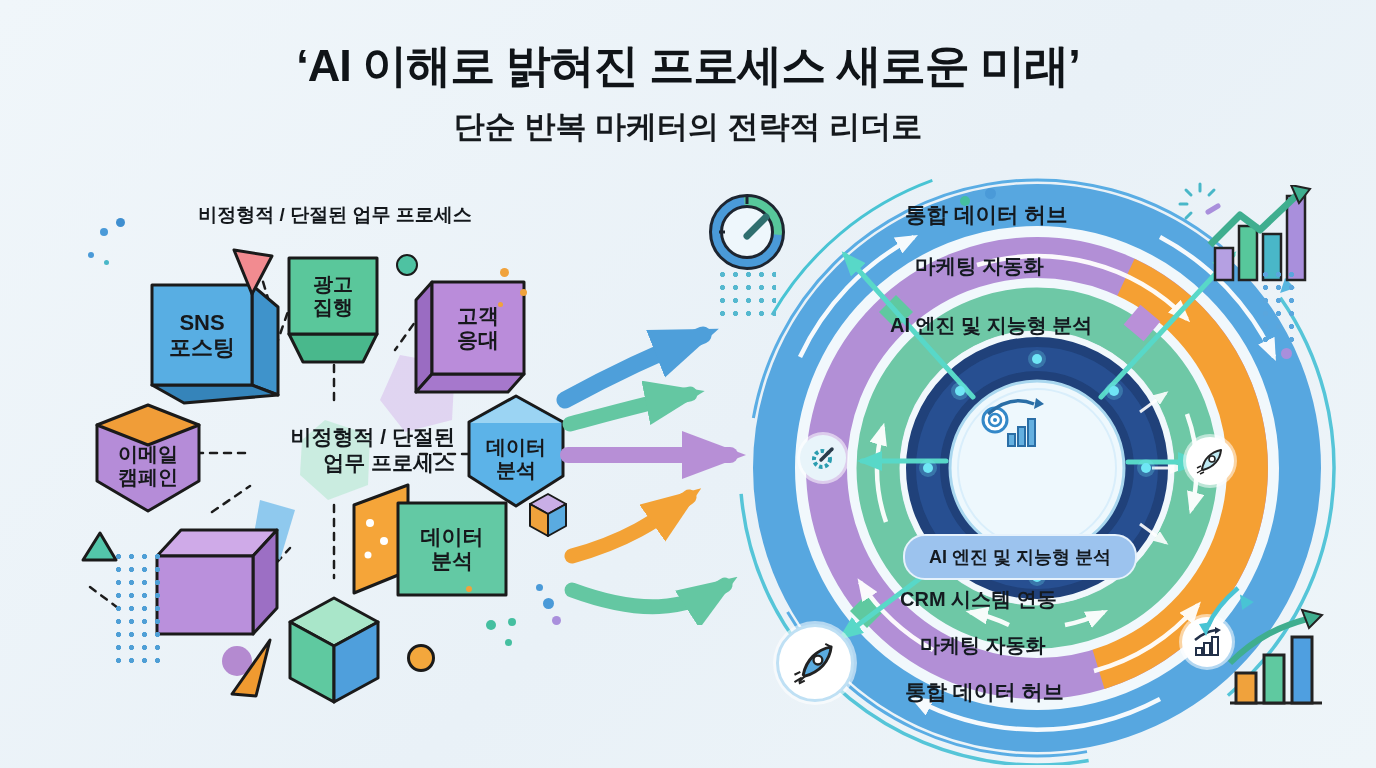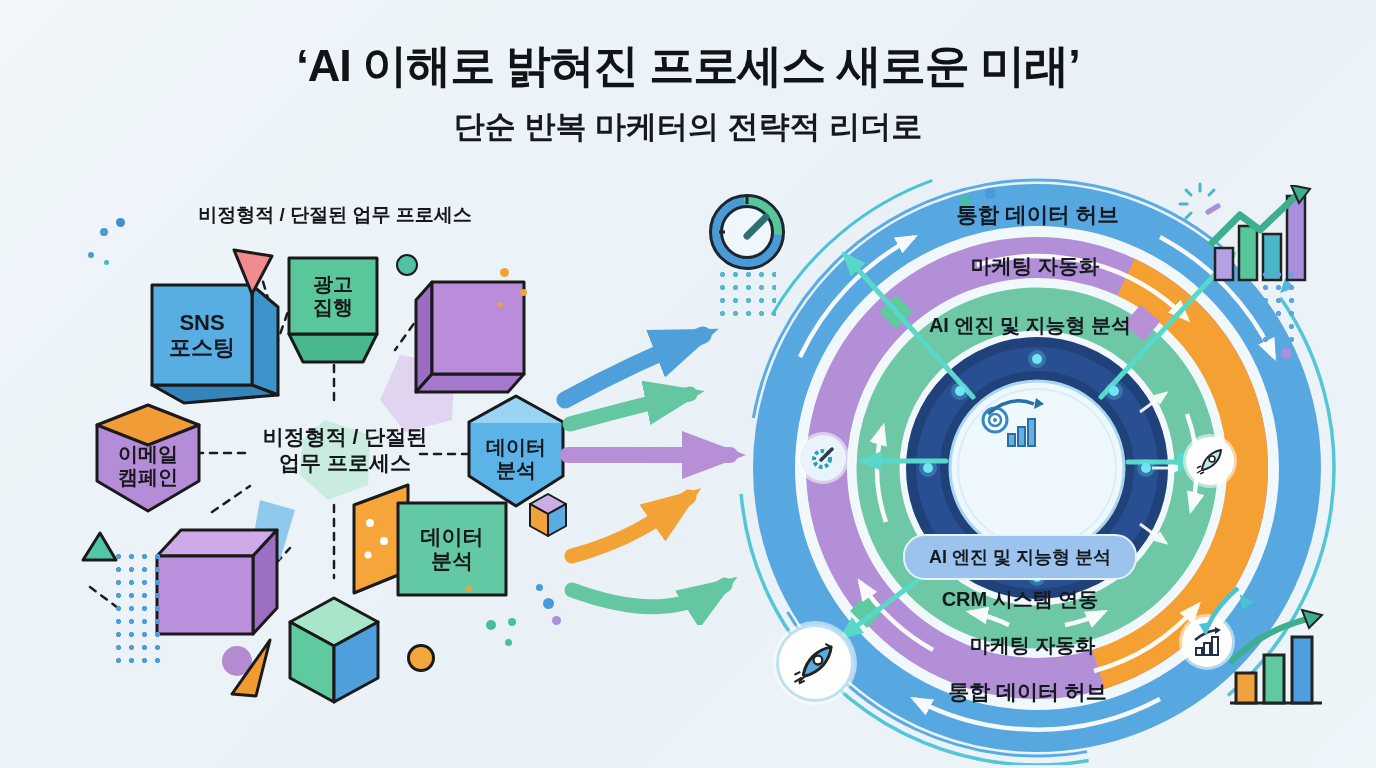--- a/index.html
+++ b/index.html
@@ -6,32 +6,32 @@
   .stage{position:relative;width:1376px;height:768px;overflow:hidden;
          background:linear-gradient(135deg,#f0f6fa 0%,#e9f1f7 55%,#eef5f9 100%);
          font-family:"Liberation Sans","DejaVu Sans",sans-serif;color:#14181c;}
   .abs{position:absolute;}
   
   .title{left:0;top:36px;width:1376px;text-align:center;font-size:45px;font-weight:800;
          letter-spacing:-1px;color:#101418;}
   .subtitle{left:0;top:106px;width:1376px;text-align:center;font-size:31px;font-weight:700;color:#15191d;}
   
   .top-label{left:170px;top:202px;width:330px;text-align:center;font-size:19px;font-weight:800;}
-  .center-label{left:235px;top:424px;width:220px;text-align:center;font-size:21px;font-weight:800;
+  .center-label{left:235px;top:424px;width:220px;text-align:right;font-size:21px;font-weight:800;
                 white-space:pre-line;line-height:1.25;}
   .shape{position:absolute;}
   .shape svg{display:block;}
   .lbl{position:absolute;display:flex;align-items:center;justify-content:center;
        font-weight:800;text-align:center;white-space:pre-line;color:#16181b;line-height:1.15;}
   
   .dots{position:absolute;background-image:radial-gradient(circle,var(--c) 2.3px,transparent 2.9px);
         background-size:13px 13px;}
   .dot{position:absolute;border-radius:50%;}
   
-  .ring-label{position:absolute;font-weight:800;text-align:center;color:#141a20;white-space:pre-line;}
+  .ring-label{position:absolute;font-weight:800;text-align:left;color:#141a20;white-space:pre-line;}
   .pill{position:absolute;background:#9cc3ee;border:2px solid #e6f2fc;border-radius:22px;
         display:flex;align-items:center;justify-content:center;}
   .badge{position:absolute;background:#fff;border-radius:50%;display:flex;align-items:center;
          justify-content:center;box-shadow:0 0 0 3px rgba(255,255,255,.55);}
 </style>
 </head>
 <body>
 
 <div class="stage">
 
@@ -85,20 +85,22 @@
   </div>
 
   <div class="shape" style="left:412px;top:280px">
     <svg width="116" height="118" viewBox="0 0 116 118">
       <g stroke="#1a1a1a" stroke-width="3" stroke-linejoin="round">
         <polygon points="20,2 4,20 4,112 20,94" fill="#9a6cc2"></polygon>
         <polygon points="20,94 112,94 96,112 4,112" fill="#a678cc"></polygon>
         <rect x="20" y="2" width="92" height="92" fill="#ba8cda"></rect>
       </g>
     </svg>
+    <div class="lbl" style="left:20px;top:2px;width:92px;height:92px;font-size:21px">고객
+응대</div>
   </div>
 
   <div class="shape" style="left:93px;top:403px">
     <svg width="110" height="115" viewBox="0 0 110 115">
       <g stroke="#1a1a1a" stroke-width="3" stroke-linejoin="round">
         <polygon points="4,22 106,22 106,78 55,108 4,78" fill="#b58cd8"></polygon>
         <polygon points="55,2 106,22 55,42 4,22" fill="#f09d38"></polygon>
       </g>
     </svg>
     <div class="lbl" style="left:4px;top:30px;width:102px;height:66px;font-size:20px">이메일

